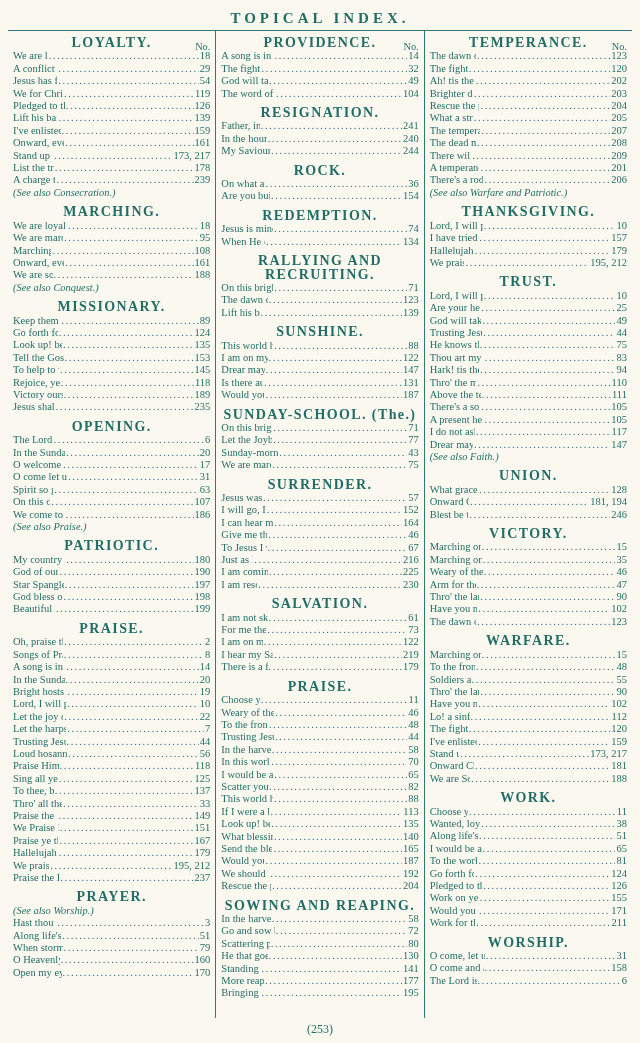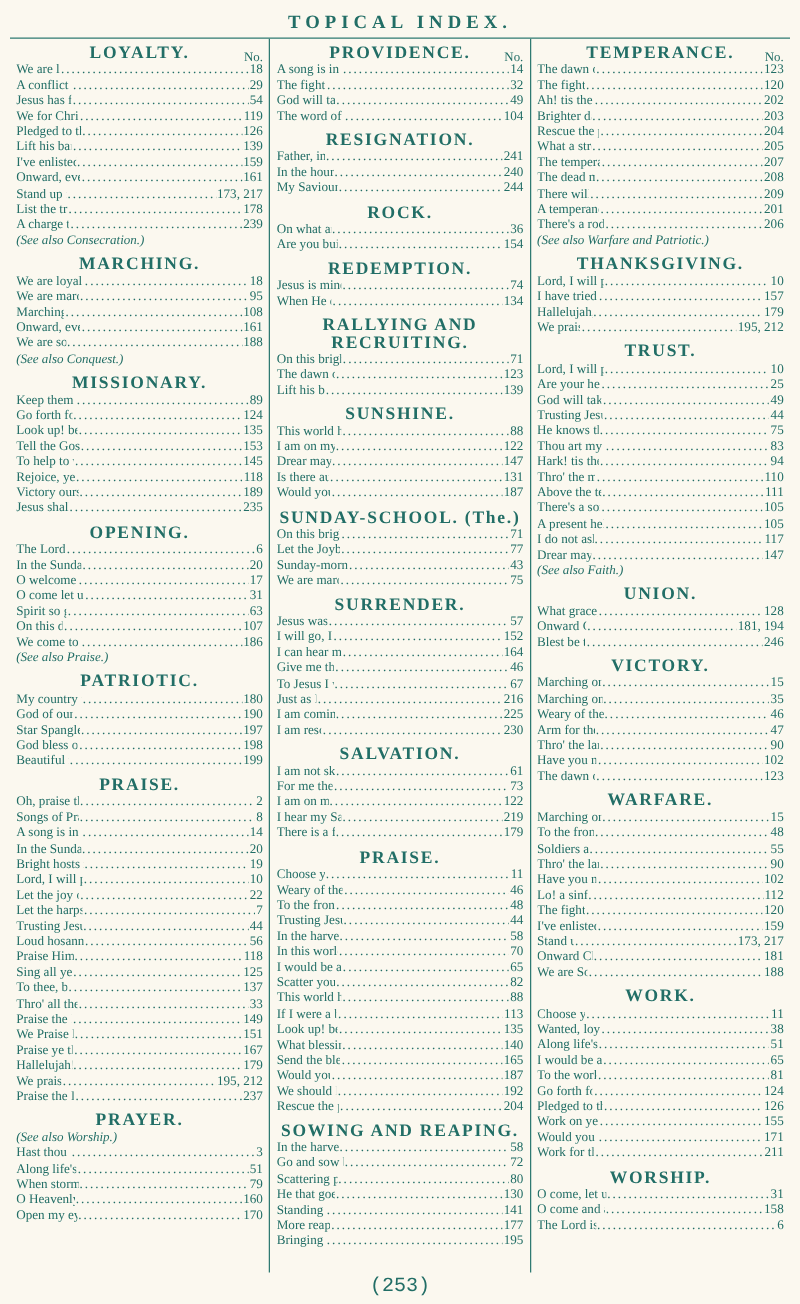--- a/index.html
+++ b/index.html
@@ -93,23 +93,22 @@
   }
   .note{
     font-style:italic;
     font-size:10.4px;
     line-height:var(--lh);
   }
   footer{
     flex:0 0 auto;
     text-align:center;
     padding-top:3px;
-    font-size:16px;
+    font-size:12px;
     line-height:16px;
-    font-family:Liberation Mono, monospace;
   }
 </style>
 </head>
 <body>
 
 <div class="page">
   <header>
     <h1>TOPICAL INDEX.</h1>
   </header>
   <div class="columns" id="columns">

